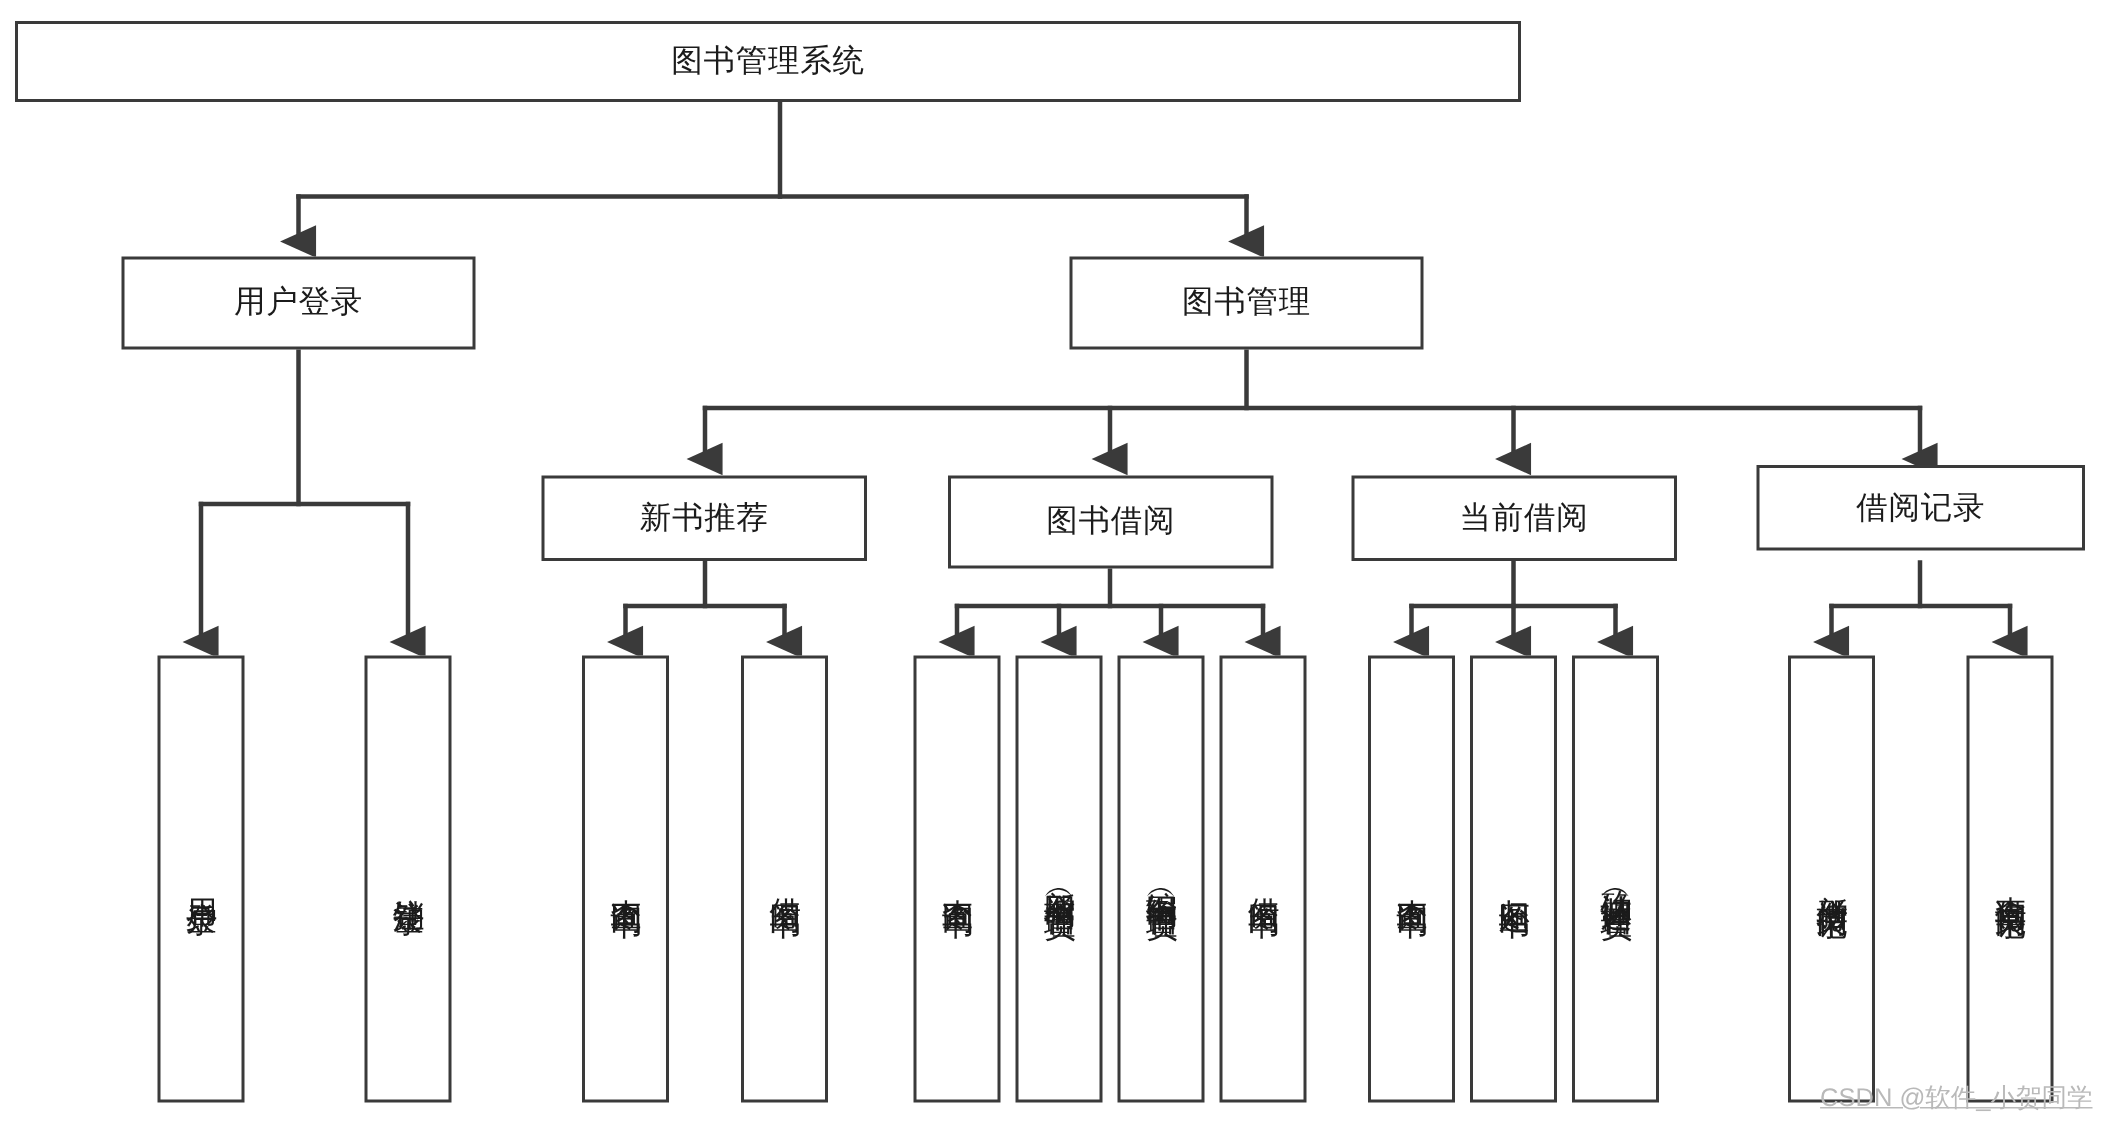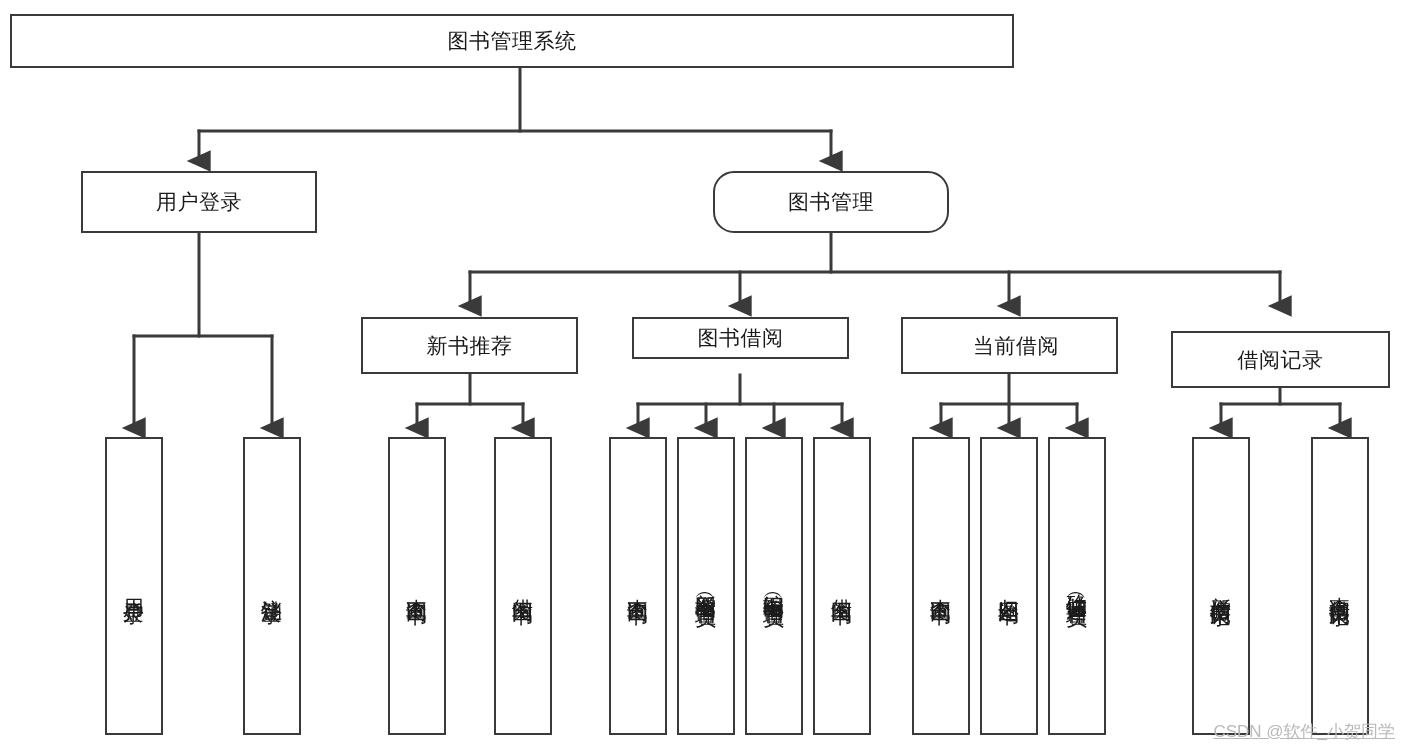--- a/index.html
+++ b/index.html
@@ -119,34 +119,34 @@
     </g>
   </svg>
 
   <div class="node horiz" style="left:10px; top:14px; width:1004px; height:54px;">
     <span>图书管理系统</span>
   </div>
 
   <div class="node horiz" style="left:81px; top:171px; width:236px; height:62px;">
     <span>用户登录</span>
   </div>
-  <div class="node horiz" style="left:713px; top:171px; width:236px; height:62px;border-radius:21px;">
+  <div class="node horiz" style="left:713px; top:171px; width:236px; height:62px;">
     <span>图书管理</span>
   </div>
 
   <div class="node horiz" style="left:361px; top:317px; width:217px; height:57px;">
     <span>新书推荐</span>
   </div>
-  <div class="node horiz" style="left:632px; top:317px; width:217px; height:42px;align-items:center;">
+  <div class="node horiz" style="left:632px; top:317px; width:217px; height:62px;align-items:center;">
     <span>图书借阅</span>
   </div>
   <div class="node horiz" style="left:901px; top:317px; width:217px; height:57px;padding-left:13px;">
     <span>当前借阅</span>
   </div>
-  <div class="node horiz" style="left:1171px; top:331px; width:219px; height:57px;">
+  <div class="node horiz" style="left:1171px; top:310px; width:219px; height:57px;">
     <span>借阅记录</span>
   </div>
 
   <div class="node vert" style="left:105px; top:437px; width:58px; height:298px;">
     <span class="vlabel">用户登录</span>
   </div>
   <div class="node vert" style="left:243px; top:437px; width:58px; height:298px;">
     <span class="vlabel">注销登录</span>
   </div>
 

